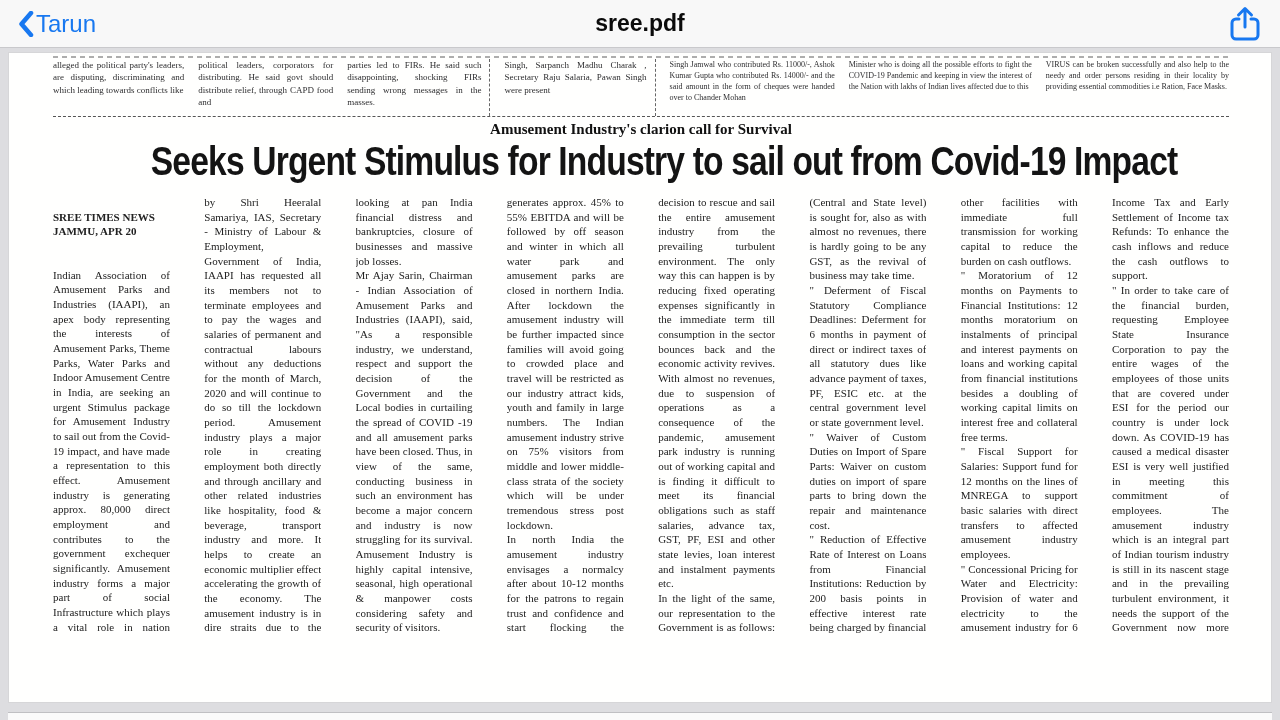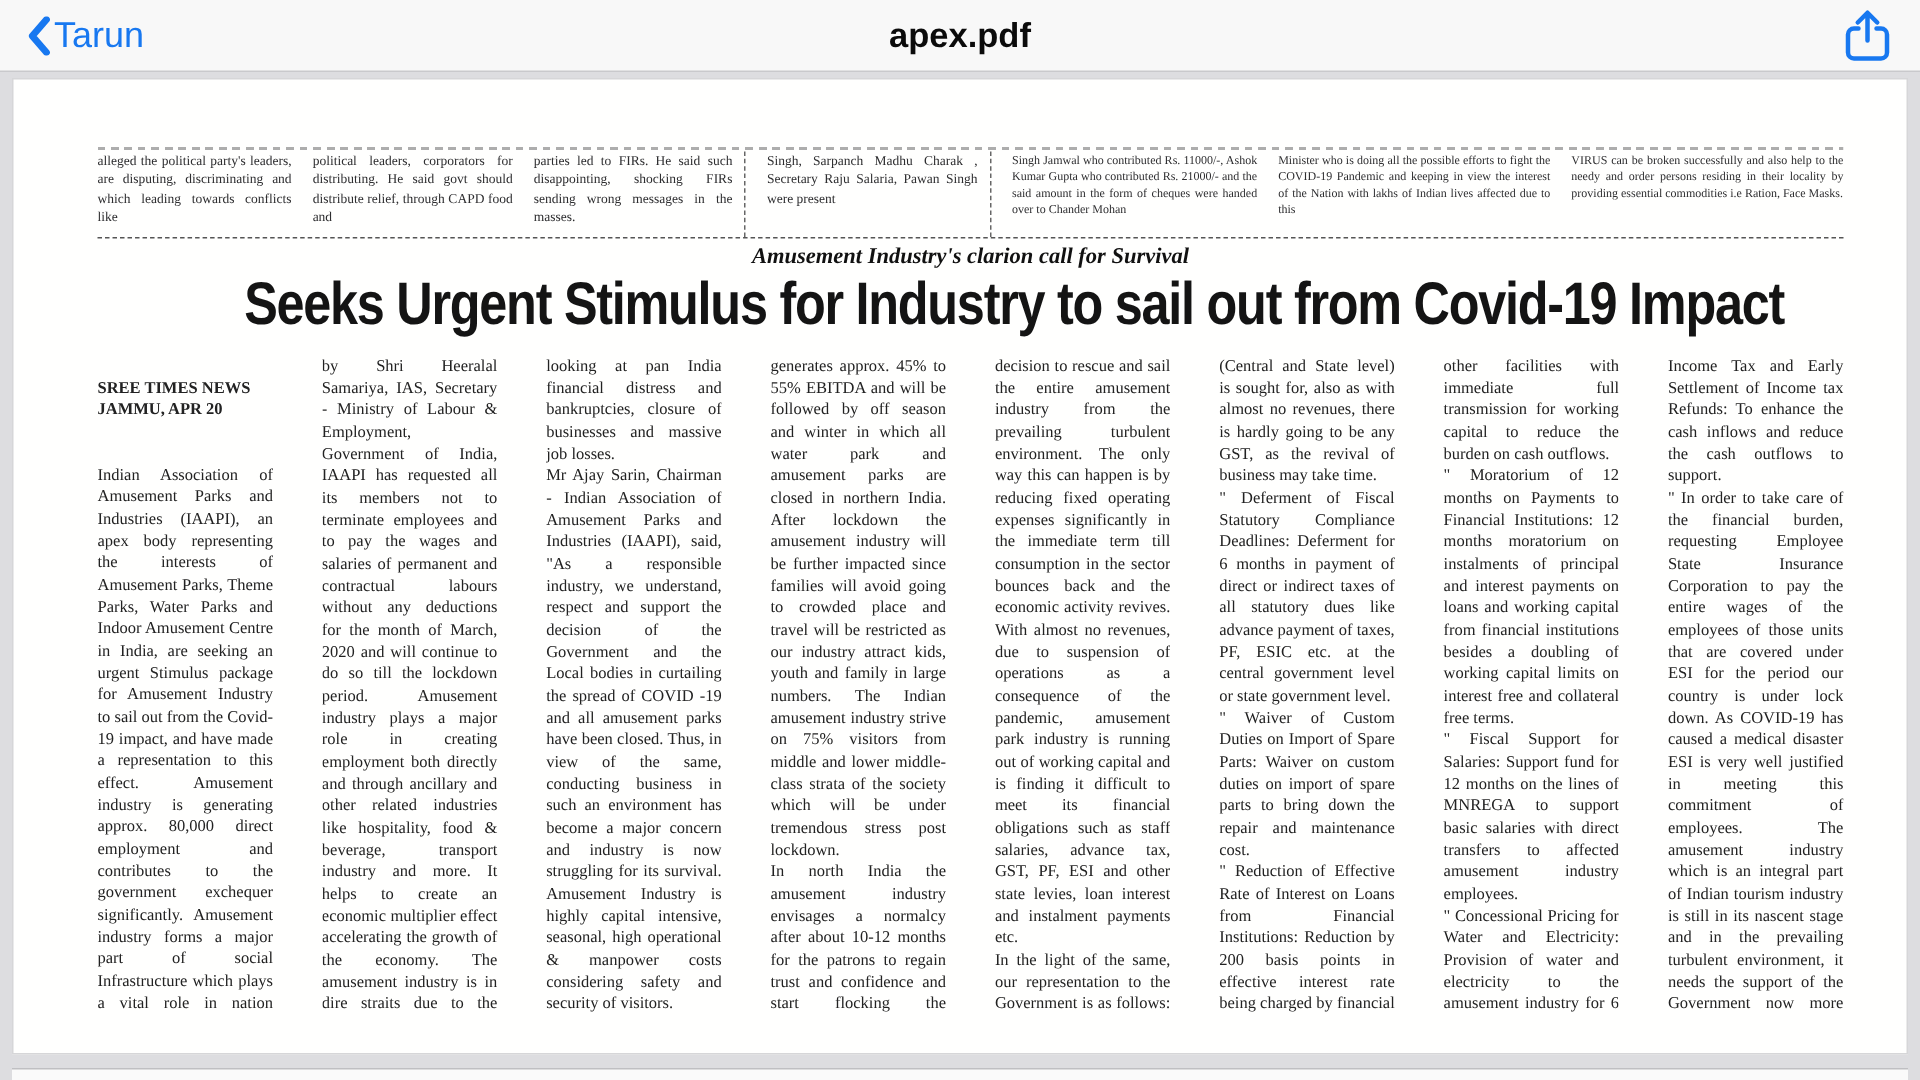--- a/index.html
+++ b/index.html
@@ -27,21 +27,21 @@
   .pdf-page {
     position:absolute; top:4px; left:8px; width:1264px; height:651px;
     background:#fffffe; border:1px solid #d6d6d8;
     overflow:hidden;
   }
   .next-page-sliver {
     position:absolute; top:664px; left:8px; width:1264px; height:8px;
     background:#fafafa; border-top:1px solid #bfbfc2;
   }
 
-  .paper { position:absolute; left:56px; right:42px; top:0; color:#1c1c1e;margin-top:42px; }
+  .paper { position:absolute; left:44px; right:42px; top:0; color:#1c1c1e; }
 
   
   .top-strip {
     position:relative; margin-top:2px; height:62px; overflow:hidden;
     display:flex; gap:14px;
     font-family:"Liberation Serif","DejaVu Serif",serif;
     border-bottom:1px dashed #555;
     padding-top:5px;
   }
   .top-strip::before {
@@ -57,21 +57,21 @@
   .strip-col.w3 { flex-basis:120px; border-right:1px dashed #666; padding-right:8px; }
   .strip-col.w4 { flex-basis:138px; }
   .strip-col.w5 { flex-basis:128px; border-right:1px dashed #666; padding-right:8px; }
   .strip-col.w6 { flex-basis:142px; font-size:8px; }
   .strip-col.w7 { flex-basis:160px; font-size:8px; }
   .strip-col.w8 { flex-basis:160px; font-size:8px; }
 
   
   .kicker {
     text-align:center; font-family:"Liberation Serif","DejaVu Serif",serif;
-    font-style:italic; font-weight:bold; font-size:15px; color:#111;
+    font-weight:bold; font-size:15px; color:#111;
     margin-top:4px;
   }
   .headline {
     text-align:center; margin-top:1px; height:44px; overflow:visible;
     white-space:nowrap;
   }
   .headline span {
     display:inline-block; transform:scaleX(0.84); transform-origin:center;
     font-size:40px; font-weight:bold; letter-spacing:-1px; color:#141414;
   }
@@ -95,37 +95,37 @@
 </head>
 <body>
 
 <div class="navbar">
   <div class="back-btn">
     <svg class="chev" viewBox="0 0 16 26">
       <path d="M13 2 L3.5 13 L13 24" fill="none" stroke="#1878f0" stroke-width="4.5" stroke-linecap="round" stroke-linejoin="round"></path>
     </svg>
     <span class="back-label">Tarun</span>
   </div>
-  <div class="nav-title">apex.pdf</div>
+  <div class="nav-title">sree.pdf</div>
   <svg class="share-btn" viewBox="0 0 34 38">
     <path d="M11 14 H8 a4 4 0 0 0 -4 4 v12 a4 4 0 0 0 4 4 h18 a4 4 0 0 0 4 -4 V18 a4 4 0 0 0 -4 -4 h-3" fill="none" stroke="#1878f0" stroke-width="3" stroke-linecap="round"></path>
     <path d="M17 22 V4 M10.5 10 L17 3.5 L23.5 10" fill="none" stroke="#1878f0" stroke-width="3" stroke-linecap="round" stroke-linejoin="round"></path>
   </svg>
 </div>
 
 <div class="pdf-viewport">
   <div class="pdf-page">
     <div class="paper">
 
       <div class="top-strip">
         <div class="strip-col w1">alleged the political party's leaders, are disputing, discriminating and which leading towards conflicts like</div>
         <div class="strip-col w2">political leaders, corporators for distributing. He said govt should distribute relief, through CAPD food and</div>
         <div class="strip-col w3">parties led to FIRs. He said such disappointing, shocking FIRs sending wrong messages in the masses.</div>
         <div class="strip-col w5">Singh, Sarpanch Madhu Charak , Secretary Raju Salaria, Pawan Singh were present</div>
-        <div class="strip-col w6">Singh Jamwal who contributed Rs. 11000/-, Ashok Kumar Gupta who contributed Rs. 21000/- and the said amount in the form of cheques were handed over to Chander Mohan</div>
+        <div class="strip-col w6">Singh Jamwal who contributed Rs. 11000/-, Ashok Kumar Gupta who contributed Rs. 14000/- and the said amount in the form of cheques were handed over to Chander Mohan</div>
         <div class="strip-col w7">Minister who is doing all the possible efforts to fight the COVID-19 Pandemic and keeping in view the interest of the Nation with lakhs of Indian lives affected due to this</div>
         <div class="strip-col w8">VIRUS can be broken successfully and also help to the needy and order persons residing in their locality by providing essential commodities i.e Ration, Face Masks.</div>
       </div>
 
       <div class="kicker">Amusement Industry's clarion call for Survival</div>
       <div class="headline">
         <span>Seeks Urgent Stimulus for Industry to sail out from Covid-19 Impact</span>
       </div>
 
       <div class="body-cols">

